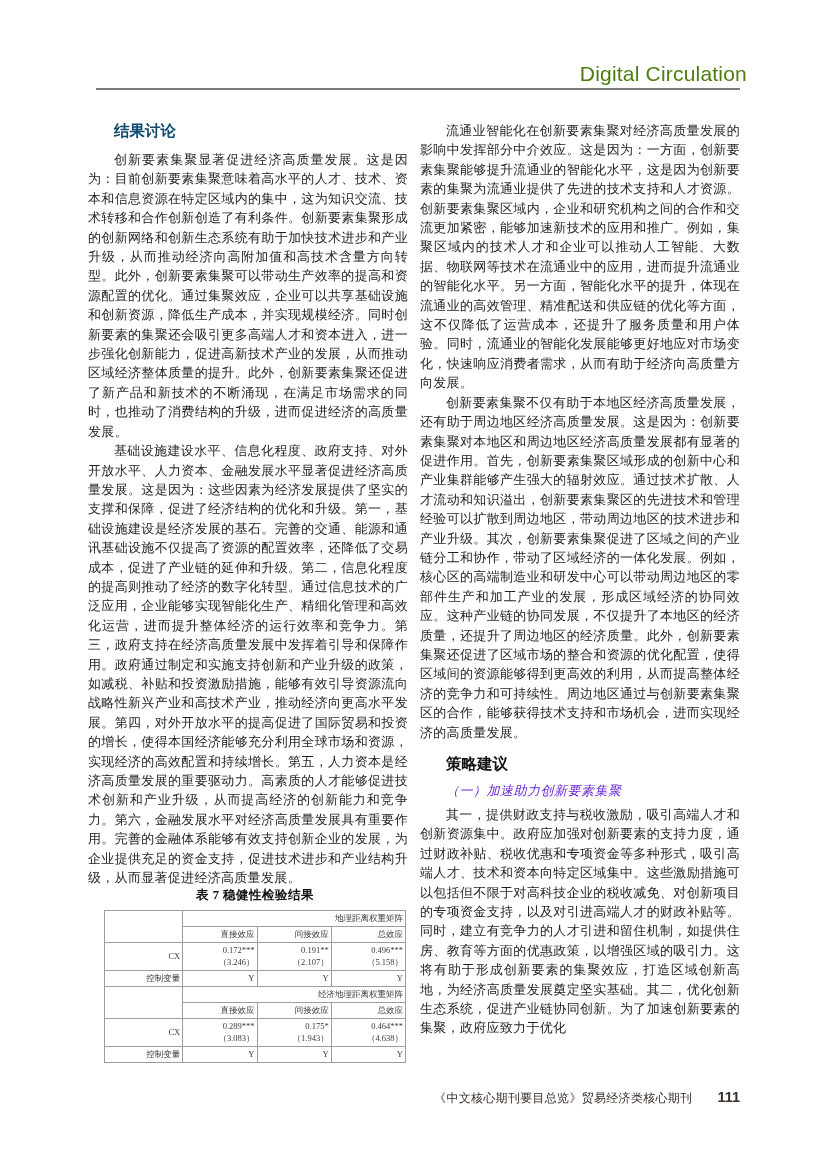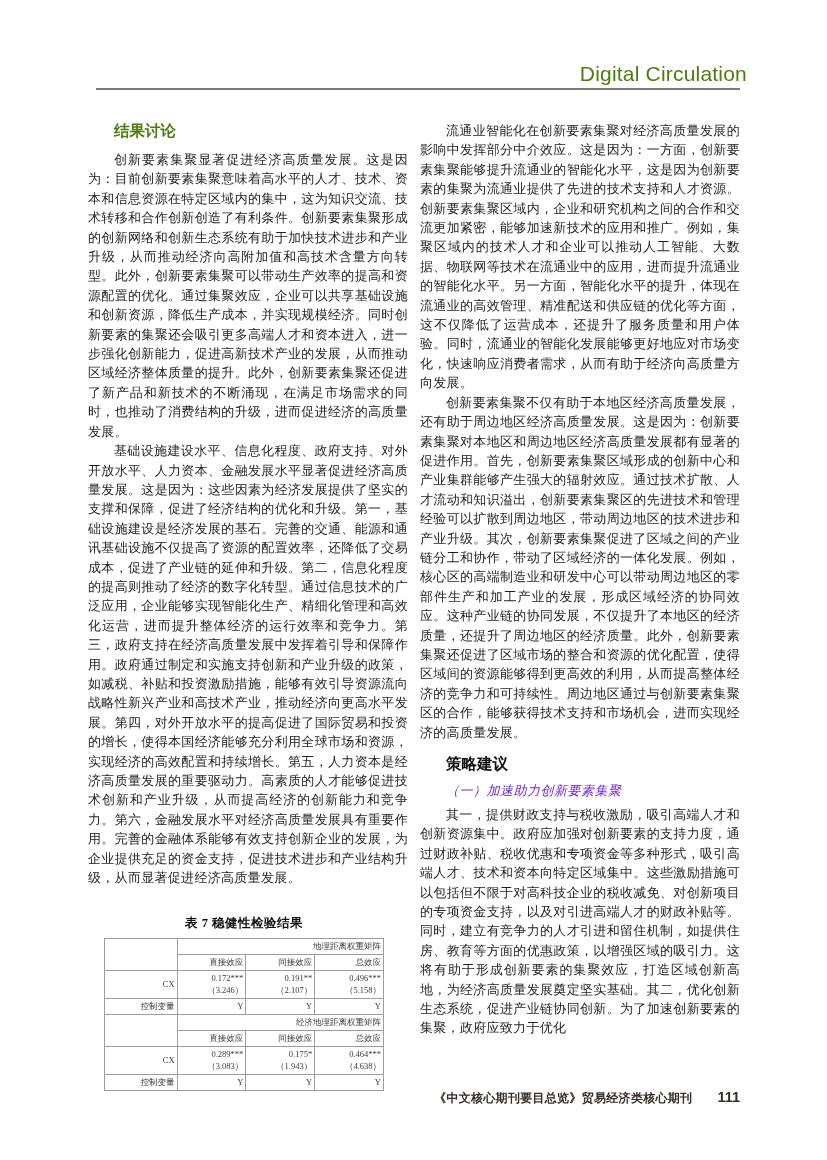--- a/index.html
+++ b/index.html
@@ -23,37 +23,37 @@
     position:absolute; top:88px; left:96px; width:644px; height:2px;
     background:#7b7876;
   }
   
   .content {
     position:absolute; top:121px; left:88px; width:652px;
     display:flex; gap:12px;
   }
   .col { width:320px; }
   .sec-heading {
-    font-size:15.5px; font-weight:bold; color:#4d7c0f;
+    font-size:15.5px; font-weight:bold; color:#0c4a6e;
     padding-left:26px; line-height:20px; margin-bottom:9px;
   }
   .para {
     font-size:13px; line-height:19.4px; letter-spacing:0.3px;
     text-align:justify; text-indent:2em; color:#1f1f1f;
   }
   .strategy-heading {
     font-size:15.5px; font-weight:bold; color:#111;
     padding-left:26px; line-height:20px; margin:12px 0 7px 0;
   }
   .strategy-sub {
     font-size:13px; font-style:italic; line-height:20px;
     text-indent:2em; color:#6d28d9; margin-bottom:4px; letter-spacing:0.5px;
   }
   
-  .table-block { margin:28px 0 0 16px; width:280px; }
+  .table-block { margin:0 0 0 16px; width:302px; }
   .table-title {
     font-size:12.5px; font-weight:bold; text-align:center;
     margin-bottom:6px; color:#111; letter-spacing:0.5px;
   }
   table.rtable {
     border-collapse:collapse; width:100%;
     font-size:8.5px; color:#3a3a3a;
     border:1px solid #7e7e7e;
   }
   table.rtable td {
@@ -63,21 +63,21 @@
     height:15px;
   }
   table.rtable td.lblcol { width:26%; }
   table.rtable td.datacol { width:24.66%; }
   .cellstack div { line-height:11.5px; }
   
   .footer {
     position:absolute; top:1088px; left:88px; right:87px;
     text-align:right; color:#362d26;
   }
-  .footer .jinfo { font-size:12px; font-weight:bold; letter-spacing:0.3px; }
+  .footer .jinfo { font-size:12px; font-weight:normal; letter-spacing:0.3px; }
   .footer .pnum { font-size:14.5px; font-weight:bold; margin-left:25px;
     font-family:"Liberation Sans", sans-serif; }
 </style>
 </head>
 <body>
 
 <div class="page">
 
   <div class="header-title">Digital Circulation</div>
   <div class="header-rule"></div>

